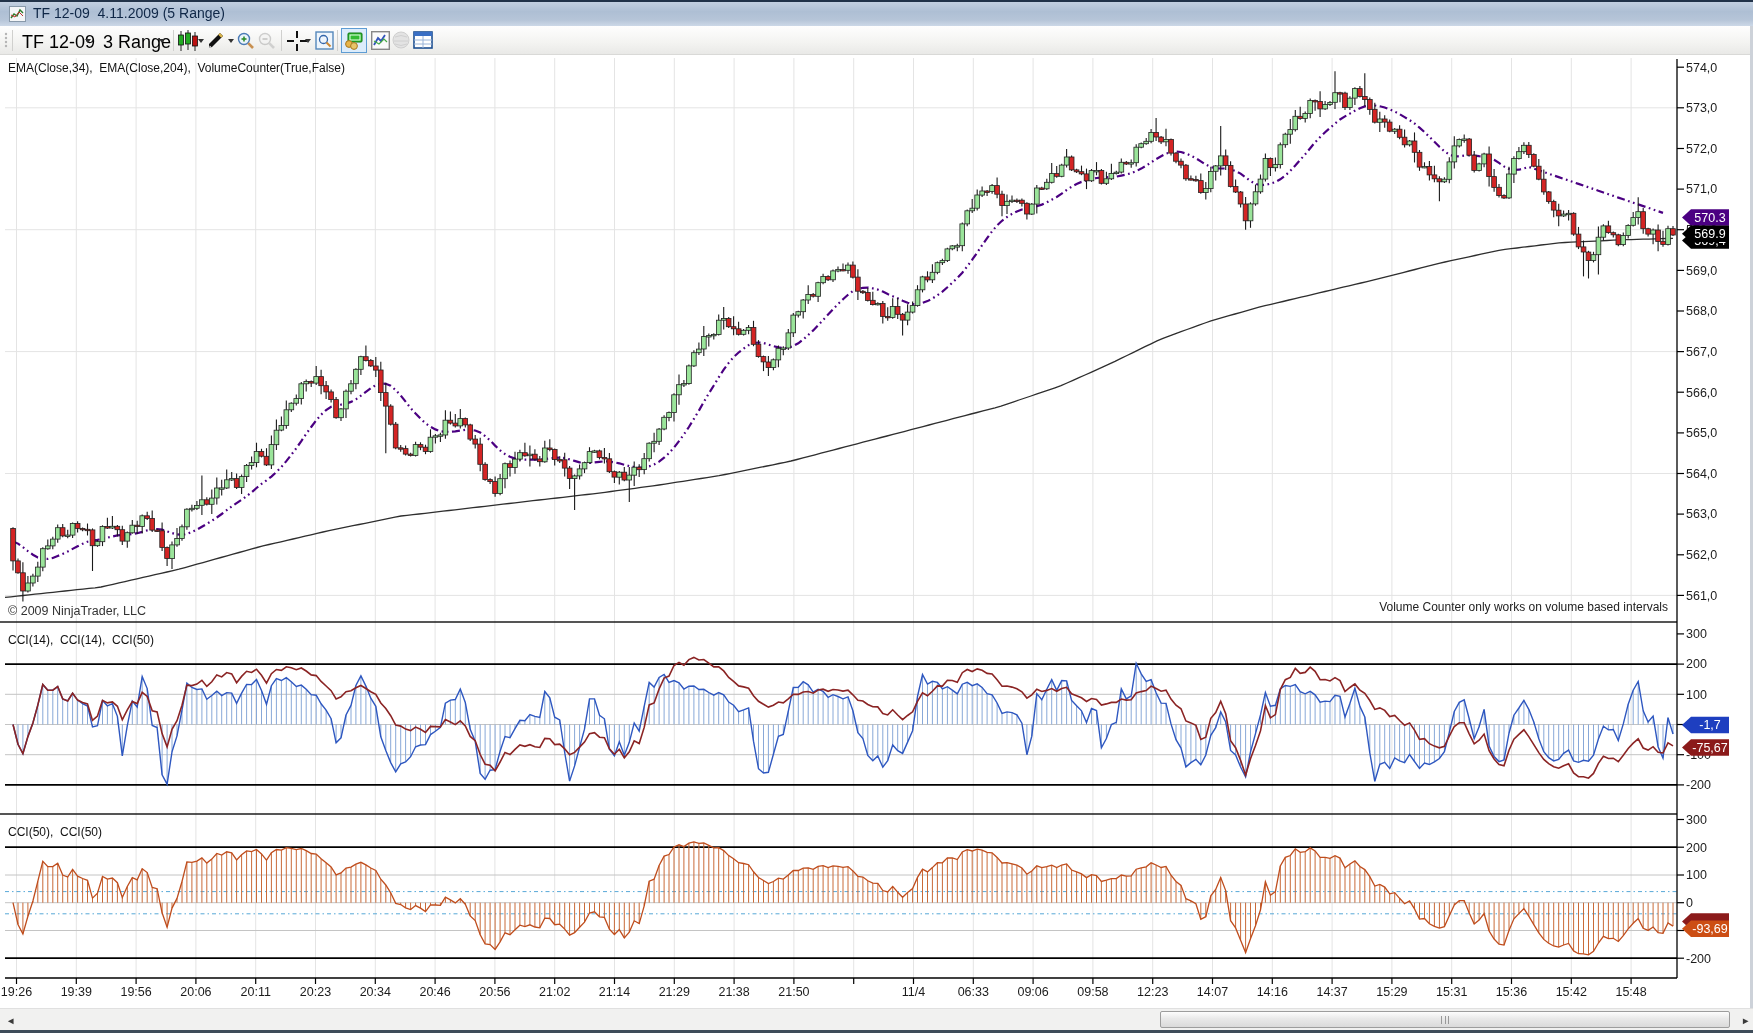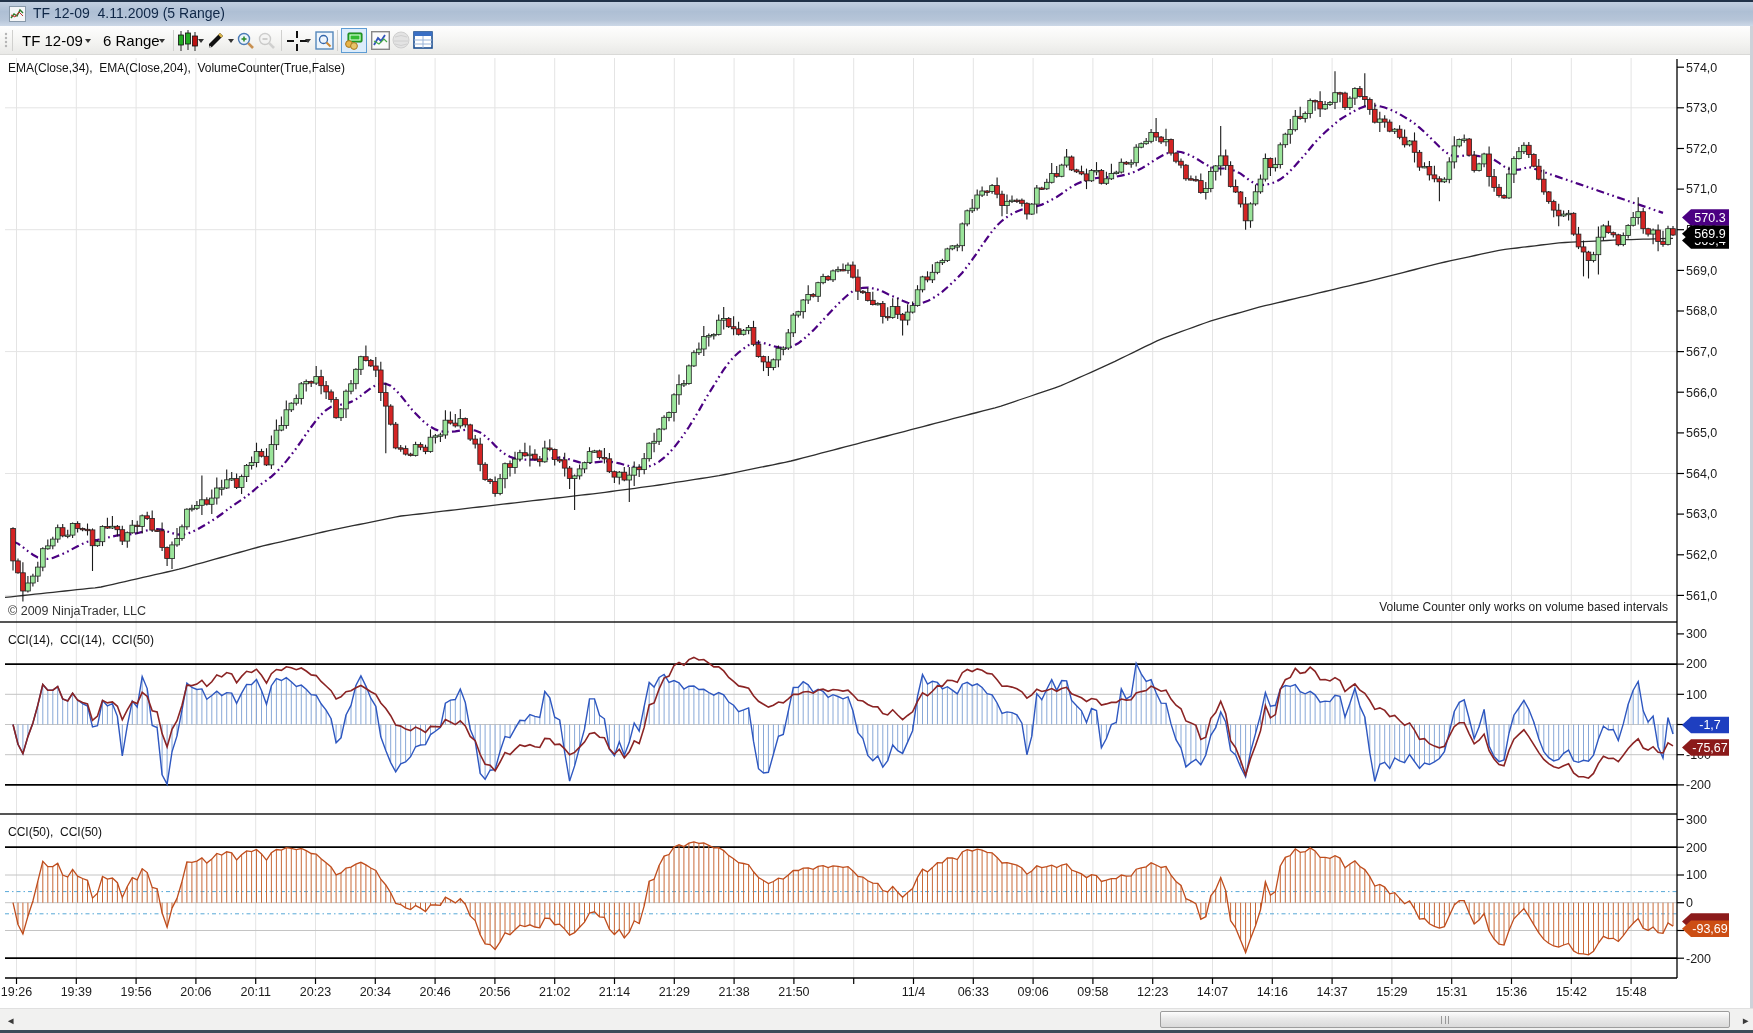--- a/index.html
+++ b/index.html
@@ -3,21 +3,21 @@
 * { margin:0; padding:0; box-sizing:border-box; }
 html,body { width:1753px; height:1033px; overflow:hidden; font-family:"Liberation Sans",sans-serif; background:#fff; }
 #win { position:relative; width:1753px; height:1033px; background:#fff;text-decoration:underline; }
 #titlebar { position:absolute; left:0; top:0; width:100%; height:26px;
   background:linear-gradient(#c3d0e1 0%, #aebfd4 40%, #b6c5d8 75%, #ccd8e7 100%);
   border-top:2px solid #223349; }
 #titlebar .ttl { position:absolute; left:33px; top:3px; font-size:14px; color:#0f2747; }
 #ticon { position:absolute; left:9px; top:4px; width:17px; height:16px; background:#f4f6f8; border:1px solid #8899aa; }
 #toolbar { position:absolute; left:0; top:26px; width:100%; height:29px;
   background:linear-gradient(#fefefe, #f3f3f1 60%, #e9e9e7); border-bottom:1px solid #d9d9d7; }
-#toolbar .txt { position:absolute; top:6px; font-size:15px; color:#000; }
+#toolbar .txt { position:absolute; top:6px; font-size:18px; color:#000; }
 .sep { position:absolute; top:4px; width:1px; height:21px; background:#d0d0ce; }
 .darr { position:absolute; width:0; height:0; border-left:3.5px solid transparent; border-right:3.5px solid transparent; border-top:4px solid #333; }
 #scroll { position:absolute; left:0; top:1008px; width:100%; height:22px; background:#f1f1f0; border-top:1px solid #e0e0e0;}
 #sthumb { position:absolute; left:1160px; top:2px; width:570px; height:17px; background:linear-gradient(#fdfdfd,#e9e9e9 45%,#dadada); border:1px solid #9d9d9d; border-radius:2px; }
 #sgrip { position:absolute; left:280px; top:4px; width:8px; height:8px;
   border-left:1px solid #999; border-right:1px solid #999; }
 #sgrip i { position:absolute; left:3px; top:0; width:1px; height:8px; background:#999; }
 #botedge { position:absolute; left:0; top:1030px; width:100%; height:3px; background:#3e4c59; }
 .arrow { position:absolute; top:6px; font-size:9.5px; color:#3a3a3a; }
 #rborder { position:absolute; right:0; top:26px; width:3px; height:982px; background:#cdd2d9; }
@@ -34,21 +34,21 @@
   <div id="toolbar">
     <svg width="10" height="29" style="position:absolute;left:2px;top:0">
       <circle cx="4" cy="8" r="1.2" fill="#b5b5b5"></circle>
         <circle cx="4" cy="12" r="1.2" fill="#b5b5b5"></circle>
       <circle cx="4" cy="16" r="1.2" fill="#b5b5b5"></circle>
         <circle cx="4" cy="20" r="1.2" fill="#b5b5b5"></circle>
     </svg>
     <div class="sep" style="left:12px"></div>
     <div class="txt" style="left:22px">TF 12-09</div>
     <div class="darr" style="left:85px;top:13px"></div>
-    <div class="txt" style="left:103px">6 Range</div>
+    <div class="txt" style="left:103px">3 Range</div>
     <div class="darr" style="left:159px;top:13px"></div>
     <div class="sep" style="left:173px"></div>
     <svg width="24" height="22" style="position:absolute;left:177px;top:4px">
       <line x1="4" y1="1" x2="4" y2="21" stroke="#222" stroke-width="1"></line>
       <rect x="1.5" y="5" width="5" height="10" fill="#22aa22" stroke="#111" stroke-width="0.8"></rect>
       <line x1="11" y1="0" x2="11" y2="20" stroke="#222" stroke-width="1"></line>
       <rect x="8.5" y="3" width="5" height="11" fill="#22aa22" stroke="#111" stroke-width="0.8"></rect>
       <line x1="18" y1="2" x2="18" y2="21" stroke="#222" stroke-width="1"></line>
       <rect x="15.5" y="6" width="5" height="10" fill="#bb1111" stroke="#111" stroke-width="0.8"></rect>
     </svg>

